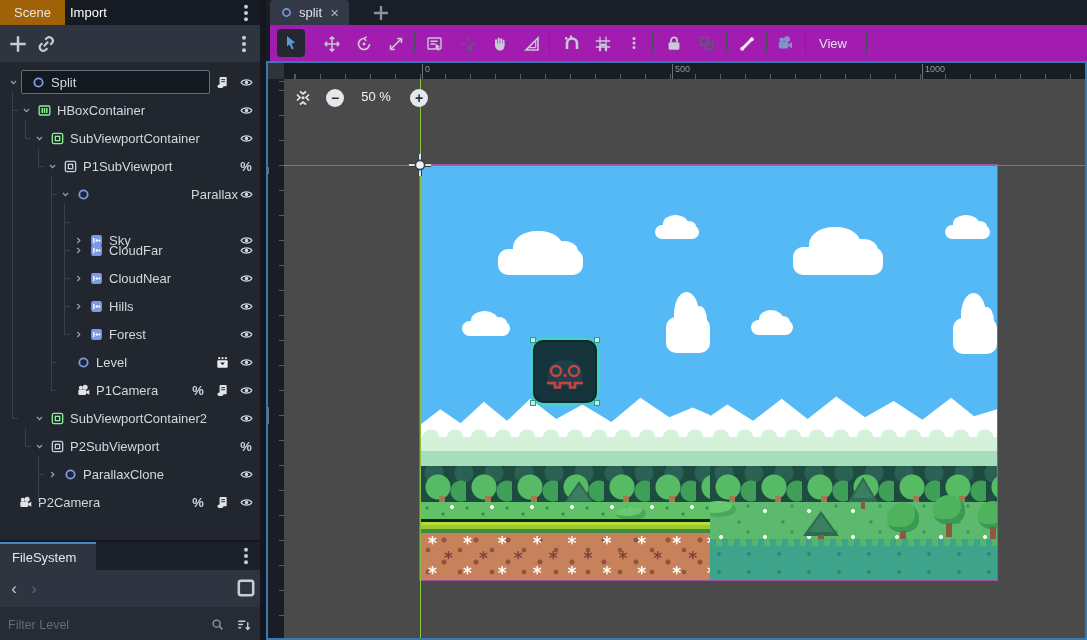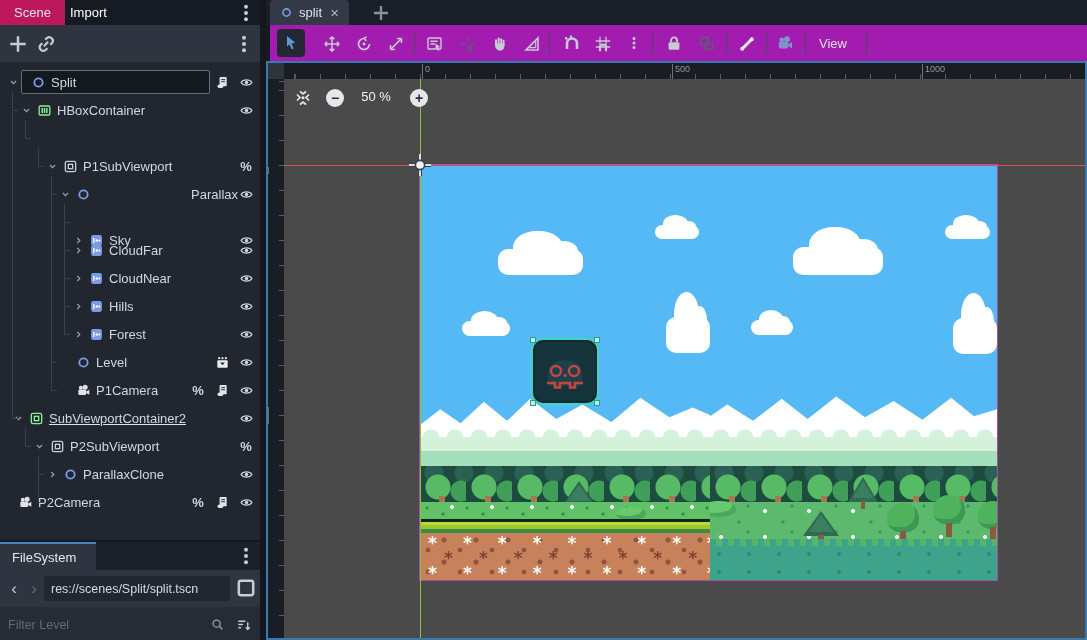--- a/index.html
+++ b/index.html
@@ -4,21 +4,21 @@
 <style>
   * { margin:0; padding:0; box-sizing:border-box; }
   html,body { background:#11141a; }
   body { font-family:"Liberation Sans","DejaVu Sans",sans-serif; }
   #app { position:relative; width:1087px; height:640px; overflow:hidden; background:#161b23; color:#dfe3e9; font-size:13px; }
 
   
   #left-dock { position:absolute; left:0; top:0; width:260px; height:640px; background:#2f3540; }
   #dock-tabbar { position:absolute; left:0; top:0; width:260px; height:25px; background:#161b23; }
   .dock-tab { position:absolute; top:0; height:25px; display:flex; align-items:center; padding:0 14px; color:#ffffff; }
-  .dock-tab.active { background:#be185d; color:#e3e6eb; }
+  .dock-tab.active { background:#a16207; color:#e3e6eb; }
   #scene-toolbar { position:absolute; left:0; top:25px; width:260px; height:37px; background:#2f3540; }
   .tool-ic { display:inline-flex; align-items:center; justify-content:center; width:24px; height:24px; color:#c6cbd4; }
   .tool-ic svg { width:17px; height:17px; }
   #filter-input { position:absolute; left:60px; top:7px; width:168px; height:24px; background:#21262f; border:1px solid #1a1e26; border-radius:3px; display:flex; align-items:center; padding:0 6px; color:#626a79; font-size:12.5px; }
   #filter-input .ph { flex:1; white-space:nowrap; overflow:hidden; }
 
   #scene-tree { position:absolute; left:0; top:62px; width:260px; height:478px; background:#21262f; overflow:hidden; }
   .tree-row { position:absolute; left:0; width:260px; height:28px; display:flex; align-items:center; padding-right:6px; }
   .tree-arrow { width:15px; height:15px; flex:0 0 15px; display:flex; align-items:center; justify-content:center; color:#99a0ab; }
   .tree-arrow svg { width:13px; height:13px; }
@@ -252,20 +252,50 @@
             <span class="t-ic">
               <svg viewBox="0 0 18 18">
                 <g transform="translate(1,1)">
                   <path d="M1.5 8 C4 3.9 12 3.9 14.5 8 C12 12.1 4 12.1 1.5 8 Z" fill="none" stroke="currentColor" stroke-width="1.5"></path>
                   <circle cx="8" cy="8" r="2.1" fill="currentColor"></circle>
                 </g>
               </svg>
             </span>
           </span>
         </div>
+        <div class="tree-row" style="top: 62px; padding-left: 32px;">
+          <span class="tree-arrow">
+            <svg viewBox="0 0 18 18">
+              <g transform="translate(1,1)">
+                <path d="M4.5 6 L8 9.5 L11.5 6" fill="none" stroke="currentColor" stroke-width="1.7"></path>
+              </g>
+            </svg>
+          </span>
+          <span class="tree-ic">
+            <svg viewBox="0 0 18 18">
+              <g transform="translate(1,1)">
+                <g fill="none" stroke="#8eef97" stroke-width="1.6">
+                  <rect x="1.8" y="1.8" width="12.4" height="12.4" rx="2"></rect>
+                  <rect x="5.4" y="5.4" width="5.2" height="5.2"></rect>
+                </g>
+              </g>
+            </svg>
+          </span>
+          <span class="tree-label">SubViewportContainer</span>
+          <span class="tree-trail">
+            <span class="t-ic">
+              <svg viewBox="0 0 18 18">
+                <g transform="translate(1,1)">
+                  <path d="M1.5 8 C4 3.9 12 3.9 14.5 8 C12 12.1 4 12.1 1.5 8 Z" fill="none" stroke="currentColor" stroke-width="1.5"></path>
+                  <circle cx="8" cy="8" r="2.1" fill="currentColor"></circle>
+                </g>
+              </svg>
+            </span>
+          </span>
+        </div>
         <div class="tree-row" style="top: 90px; padding-left: 45px;">
           <span class="tree-arrow">
             <svg viewBox="0 0 18 18">
               <g transform="translate(1,1)">
                 <path d="M4.5 6 L8 9.5 L11.5 6" fill="none" stroke="currentColor" stroke-width="1.7"></path>
               </g>
             </svg>
           </span>
           <span class="tree-ic">
             <svg viewBox="0 0 18 18">
@@ -524,21 +554,21 @@
             <span class="t-ic">
               <svg viewBox="0 0 18 18">
                 <g transform="translate(1,1)">
                   <path d="M1.5 8 C4 3.9 12 3.9 14.5 8 C12 12.1 4 12.1 1.5 8 Z" fill="none" stroke="currentColor" stroke-width="1.5"></path>
                   <circle cx="8" cy="8" r="2.1" fill="currentColor"></circle>
                 </g>
               </svg>
             </span>
           </span>
         </div>
-        <div class="tree-row" style="top: 342px; padding-left: 11px; text-decoration: underline;">
+        <div class="tree-row" style="top: 342px; padding-left: 32px;">
           <span class="tree-arrow">
             <svg viewBox="0 0 18 18">
               <g transform="translate(1,1)">
                 <path d="M4.5 6 L8 9.5 L11.5 6" fill="none" stroke="currentColor" stroke-width="1.7"></path>
               </g>
             </svg>
           </span>
           <span class="tree-ic">
             <svg viewBox="0 0 18 18">
               <g transform="translate(1,1)">
@@ -686,23 +716,20 @@
                   <circle cx="8" cy="8" r="1.5"></circle>
                   <circle cx="8" cy="12.6" r="1.5"></circle>
                 </g>
               </g>
             </svg>
           </span>
       </div>
       <div id="fs-nav">
         <span class="nav-arrow" style="left:4px">‹</span>
         <span class="nav-arrow dim" style="left:24px">›</span>
-        <div id="fs-path">
-            <span>res://scenes/Split/split.tscn</span>
-          </div>
         <span class="tool-ic" style="position:absolute;right:2px;top:6px">
             <svg viewBox="0 0 18 18" style="width: 100%; height: 100%;">
               <g transform="translate(1,1)">
                 <rect x="2.6" y="2.6" width="10.8" height="10.8" rx="1.6" fill="none" stroke="currentColor" stroke-width="1.9"></rect>
               </g>
             </svg>
           </span>
       </div>
       <div id="fs-filter">
         <span style="flex:1">Filter Level</span>

